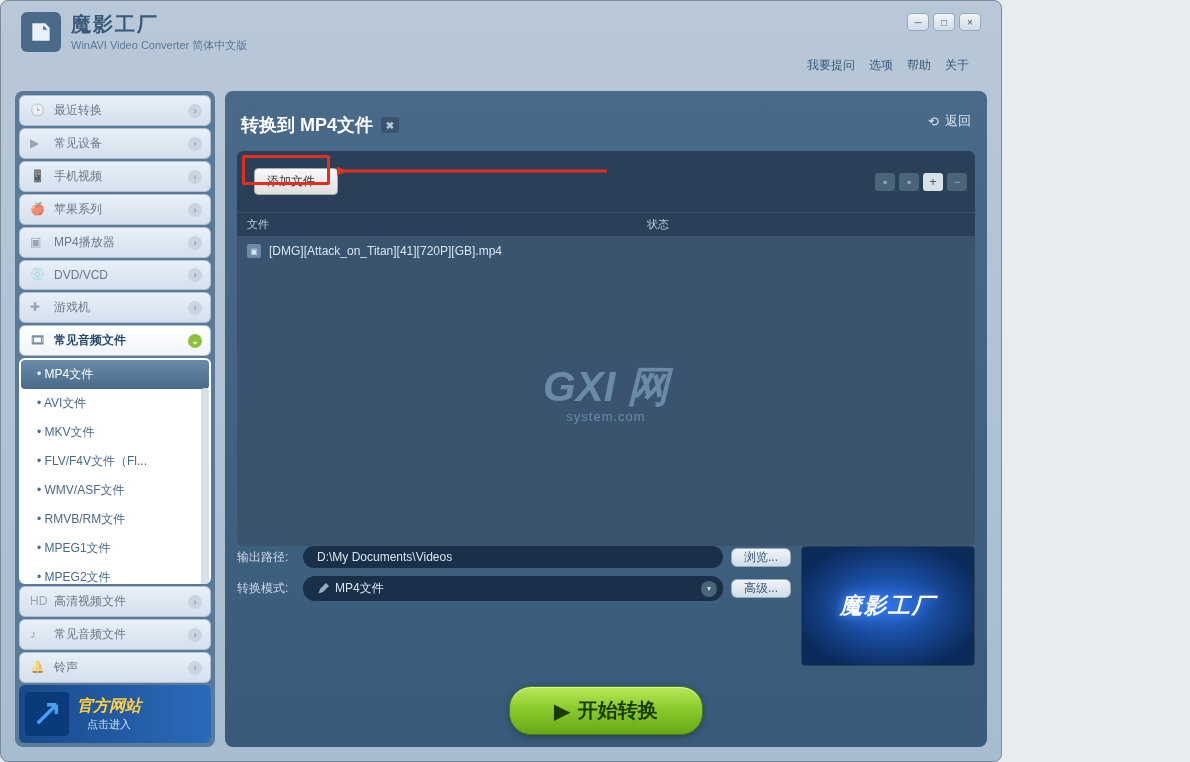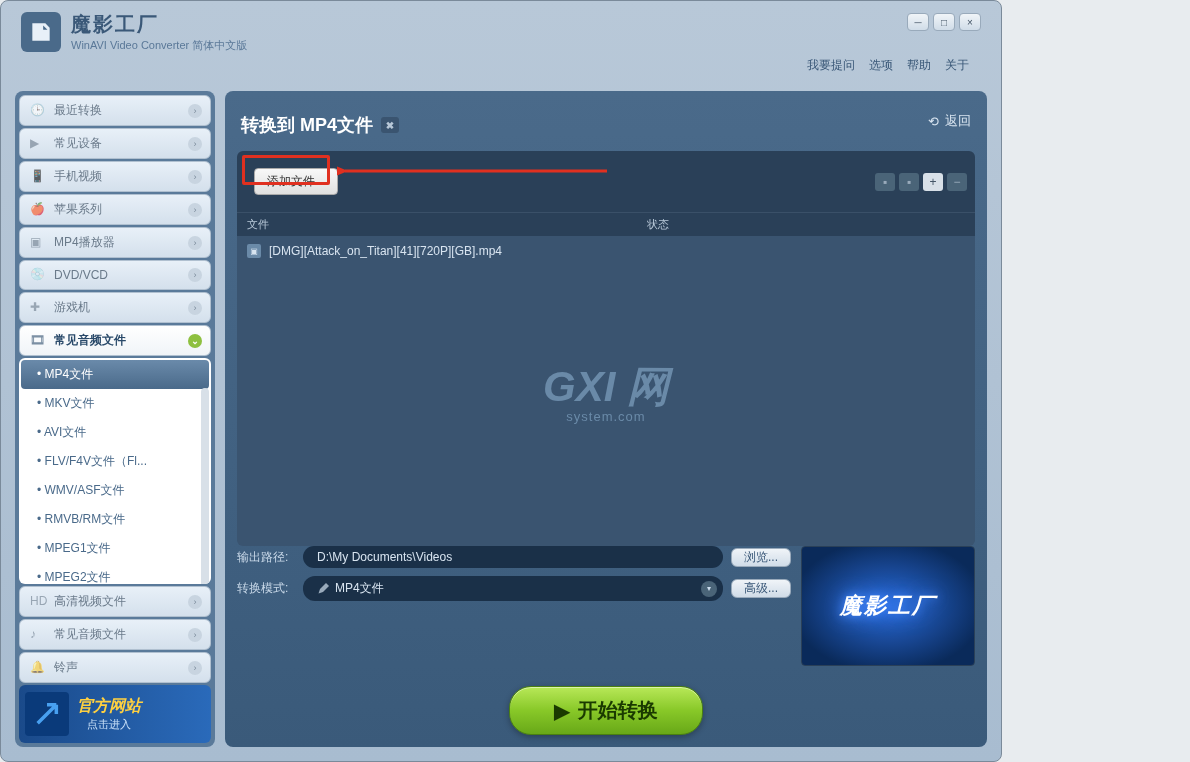--- a/index.html
+++ b/index.html
@@ -131,22 +131,22 @@
           <span>游戏机</span>
           <span class="arrow">›</span>
         </div>
       <div class="side-cat active">
           <span class="cat-icon">🎞</span>
           <span>常见音频文件</span>
           <span class="arrow">⌄</span>
         </div>
       <div class="sub-list">
         <div class="sub-item selected">MP4文件</div>
+        <div class="sub-item">AVI文件</div>
         <div class="sub-item">MKV文件</div>
-        <div class="sub-item">AVI文件</div>
         <div class="sub-item">FLV/F4V文件（Fl...</div>
         <div class="sub-item">WMV/ASF文件</div>
         <div class="sub-item">RMVB/RM文件</div>
         <div class="sub-item">MPEG1文件</div>
         <div class="sub-item">MPEG2文件</div>
         <div class="sub-scroll"></div>
       </div>
       <div class="side-cat">
           <span class="cat-icon">HD</span>
           <span>高清视频文件</span>

